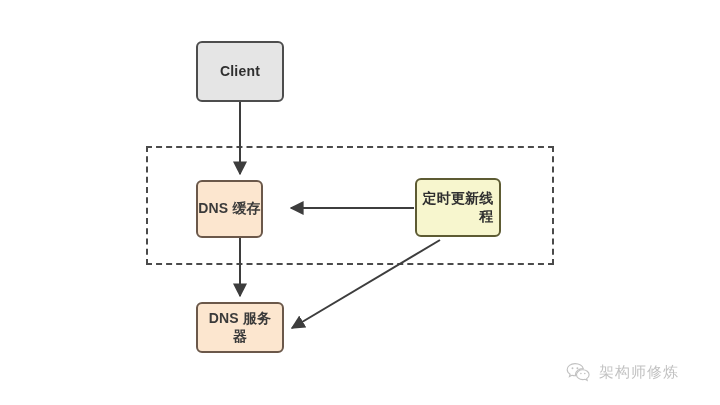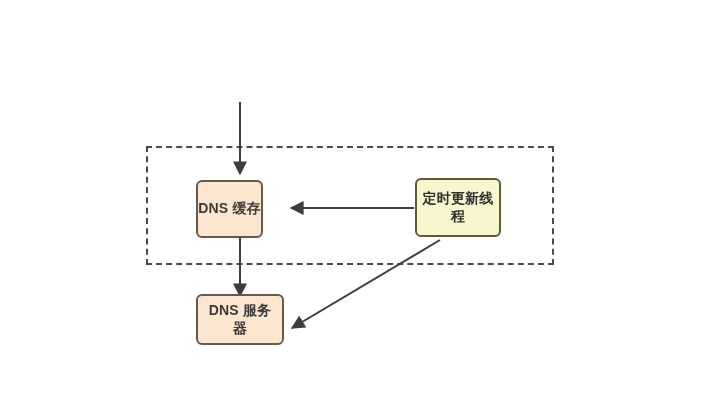--- a/index.html
+++ b/index.html
@@ -52,38 +52,39 @@
     left: 196px;
     top: 180px;
     width: 67px;
     height: 58px;
     background: #fce6cf;
     border: 2px solid #6b584a;
     font-size: 14px;
   }
   .node-dns-server {
     left: 196px;
-    top: 294px;
+    top: 302px;
     width: 88px;
     height: 51px;
     background: #fce6cf;
     border: 2px solid #6b584a;
     font-size: 14px;
     padding: 0 6px;
   }
   .node-refresh-thread {
     left: 415px;
     top: 178px;
     width: 86px;
     height: 59px;
     background: #f7f6ce;
     border: 2px solid #5d5b33;
     font-size: 14px;
     padding: 0 5px;
     color: #2f2f2f;
+    text-align: right;
   }
   .node-label {
     display: block;
     white-space: pre-line;
   }
   .boundary {
     position: absolute;
     left: 146px;
     top: 146px;
     width: 408px;
@@ -135,29 +136,43 @@
 
     <g>
       <line x1="414" y1="208" x2="291" y2="208" stroke="#3d3d3d" stroke-width="2" marker-end="url(#arrowhead)"></line>
     </g>
 
     <g>
       <line x1="440" y1="240" x2="292" y2="328" stroke="#3d3d3d" stroke-width="2" marker-end="url(#arrowhead)"></line>
     </g>
   </svg>
 
+  <div class="node node-client">
+    <span class="node-label">Client</span>
+  </div>
 
   <div class="node node-dns-cache">
     <span class="node-label">DNS 缓存</span>
   </div>
 
   <div class="node node-dns-server">
     <span class="node-label">DNS 服务
 器</span>
   </div>
 
   <div class="node node-refresh-thread">
     <span class="node-label">定时更新线
 程</span>
   </div>
 
+  <div class="watermark">
+    <svg class="wechat-icon" width="26" height="20" viewBox="0 0 26 20" xmlns="http://www.w3.org/2000/svg">
+      <path d="M9 1.6C4.6 1.6 1.2 4.3 1.2 7.6c0 1.9 1.1 3.6 2.9 4.7L3.4 14.6l2.5-1.3c1 .3 2 .5 3.1.5h.6c-.1-.4-.2-.9-.2-1.3 0-3.3 3.3-5.9 7.4-5.9h.5C16.6 3.8 13.2 1.6 9 1.6z" fill="none" stroke="#555555" stroke-width="1.1"></path>
+      <circle cx="6.5" cy="6.3" r="0.95" fill="#555555"></circle>
+      <circle cx="11.4" cy="6.3" r="0.95" fill="#555555"></circle>
+      <path d="M16.8 7.8c-3.5 0-6.3 2.2-6.3 4.9 0 2.7 2.8 4.9 6.3 4.9.8 0 1.6-.1 2.3-.3l2.1 1.1-.5-1.8c1.4-.9 2.4-2.3 2.4-3.9 0-2.7-2.8-4.9-6.3-4.9z" fill="none" stroke="#555555" stroke-width="1.1"></path>
+      <circle cx="14.9" cy="11.5" r="0.8" fill="#555555"></circle>
+      <circle cx="18.8" cy="11.5" r="0.8" fill="#555555"></circle>
+    </svg>
+    <span class="watermark-text">架构师修炼</span>
+  </div>
 
 </div>
 
 </body></html>

